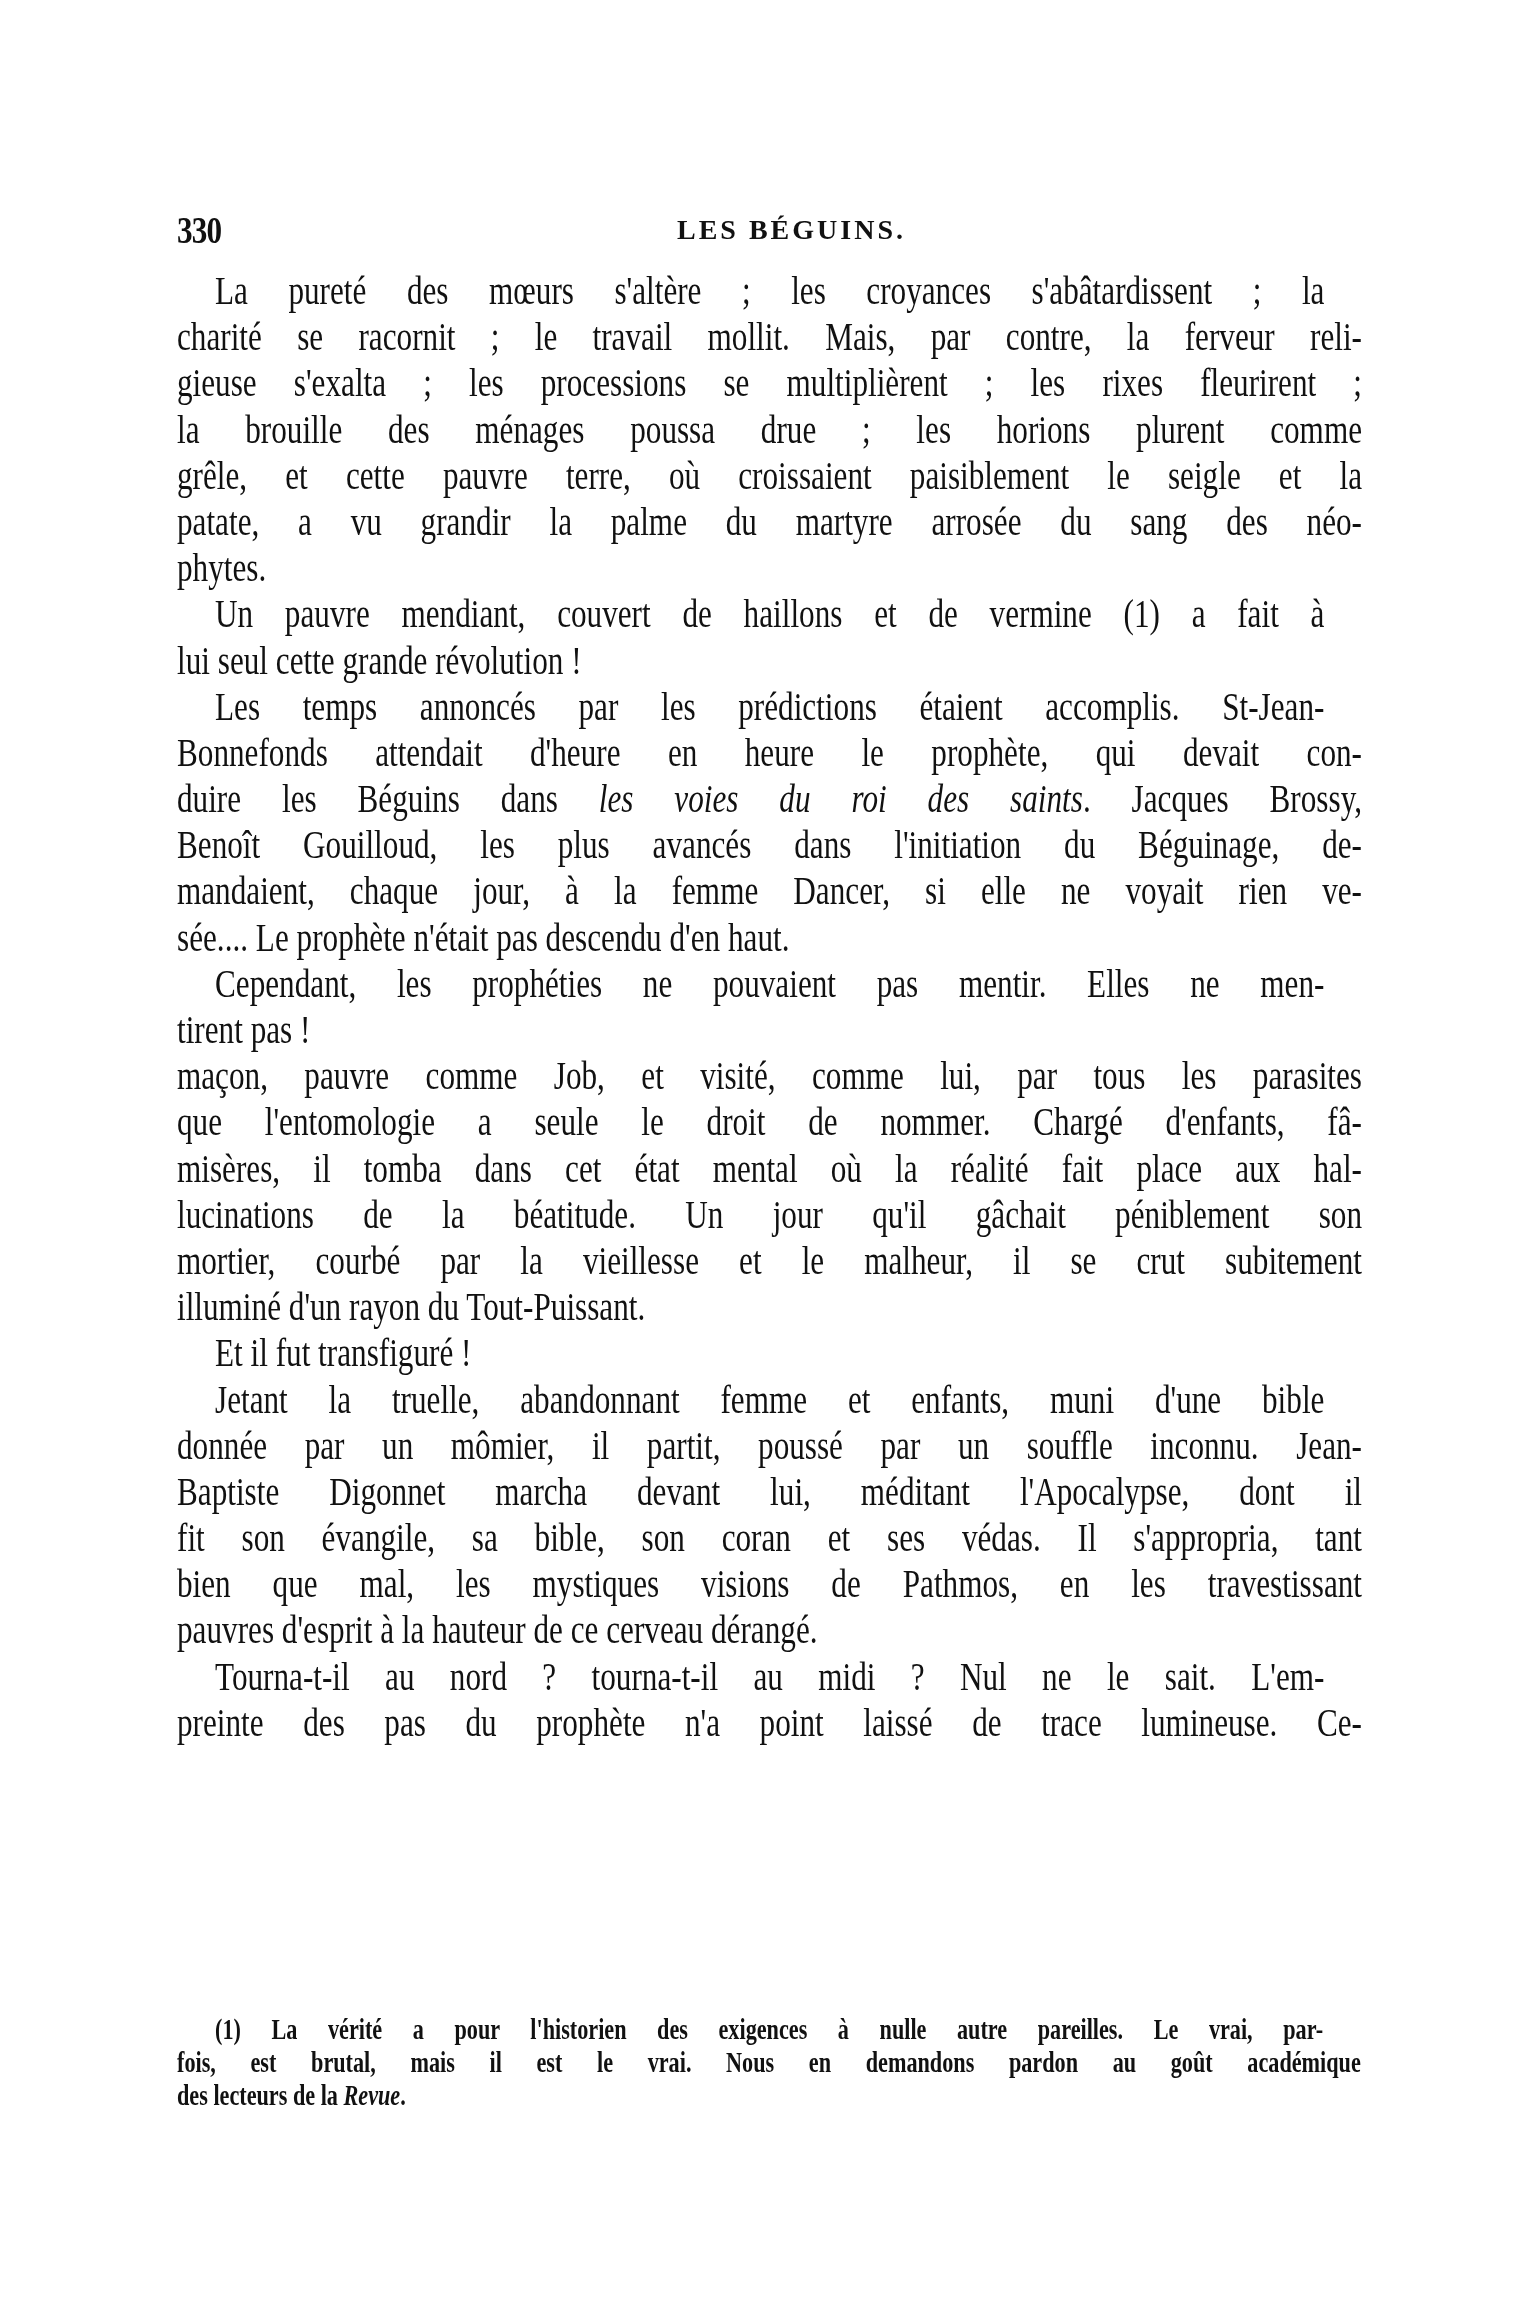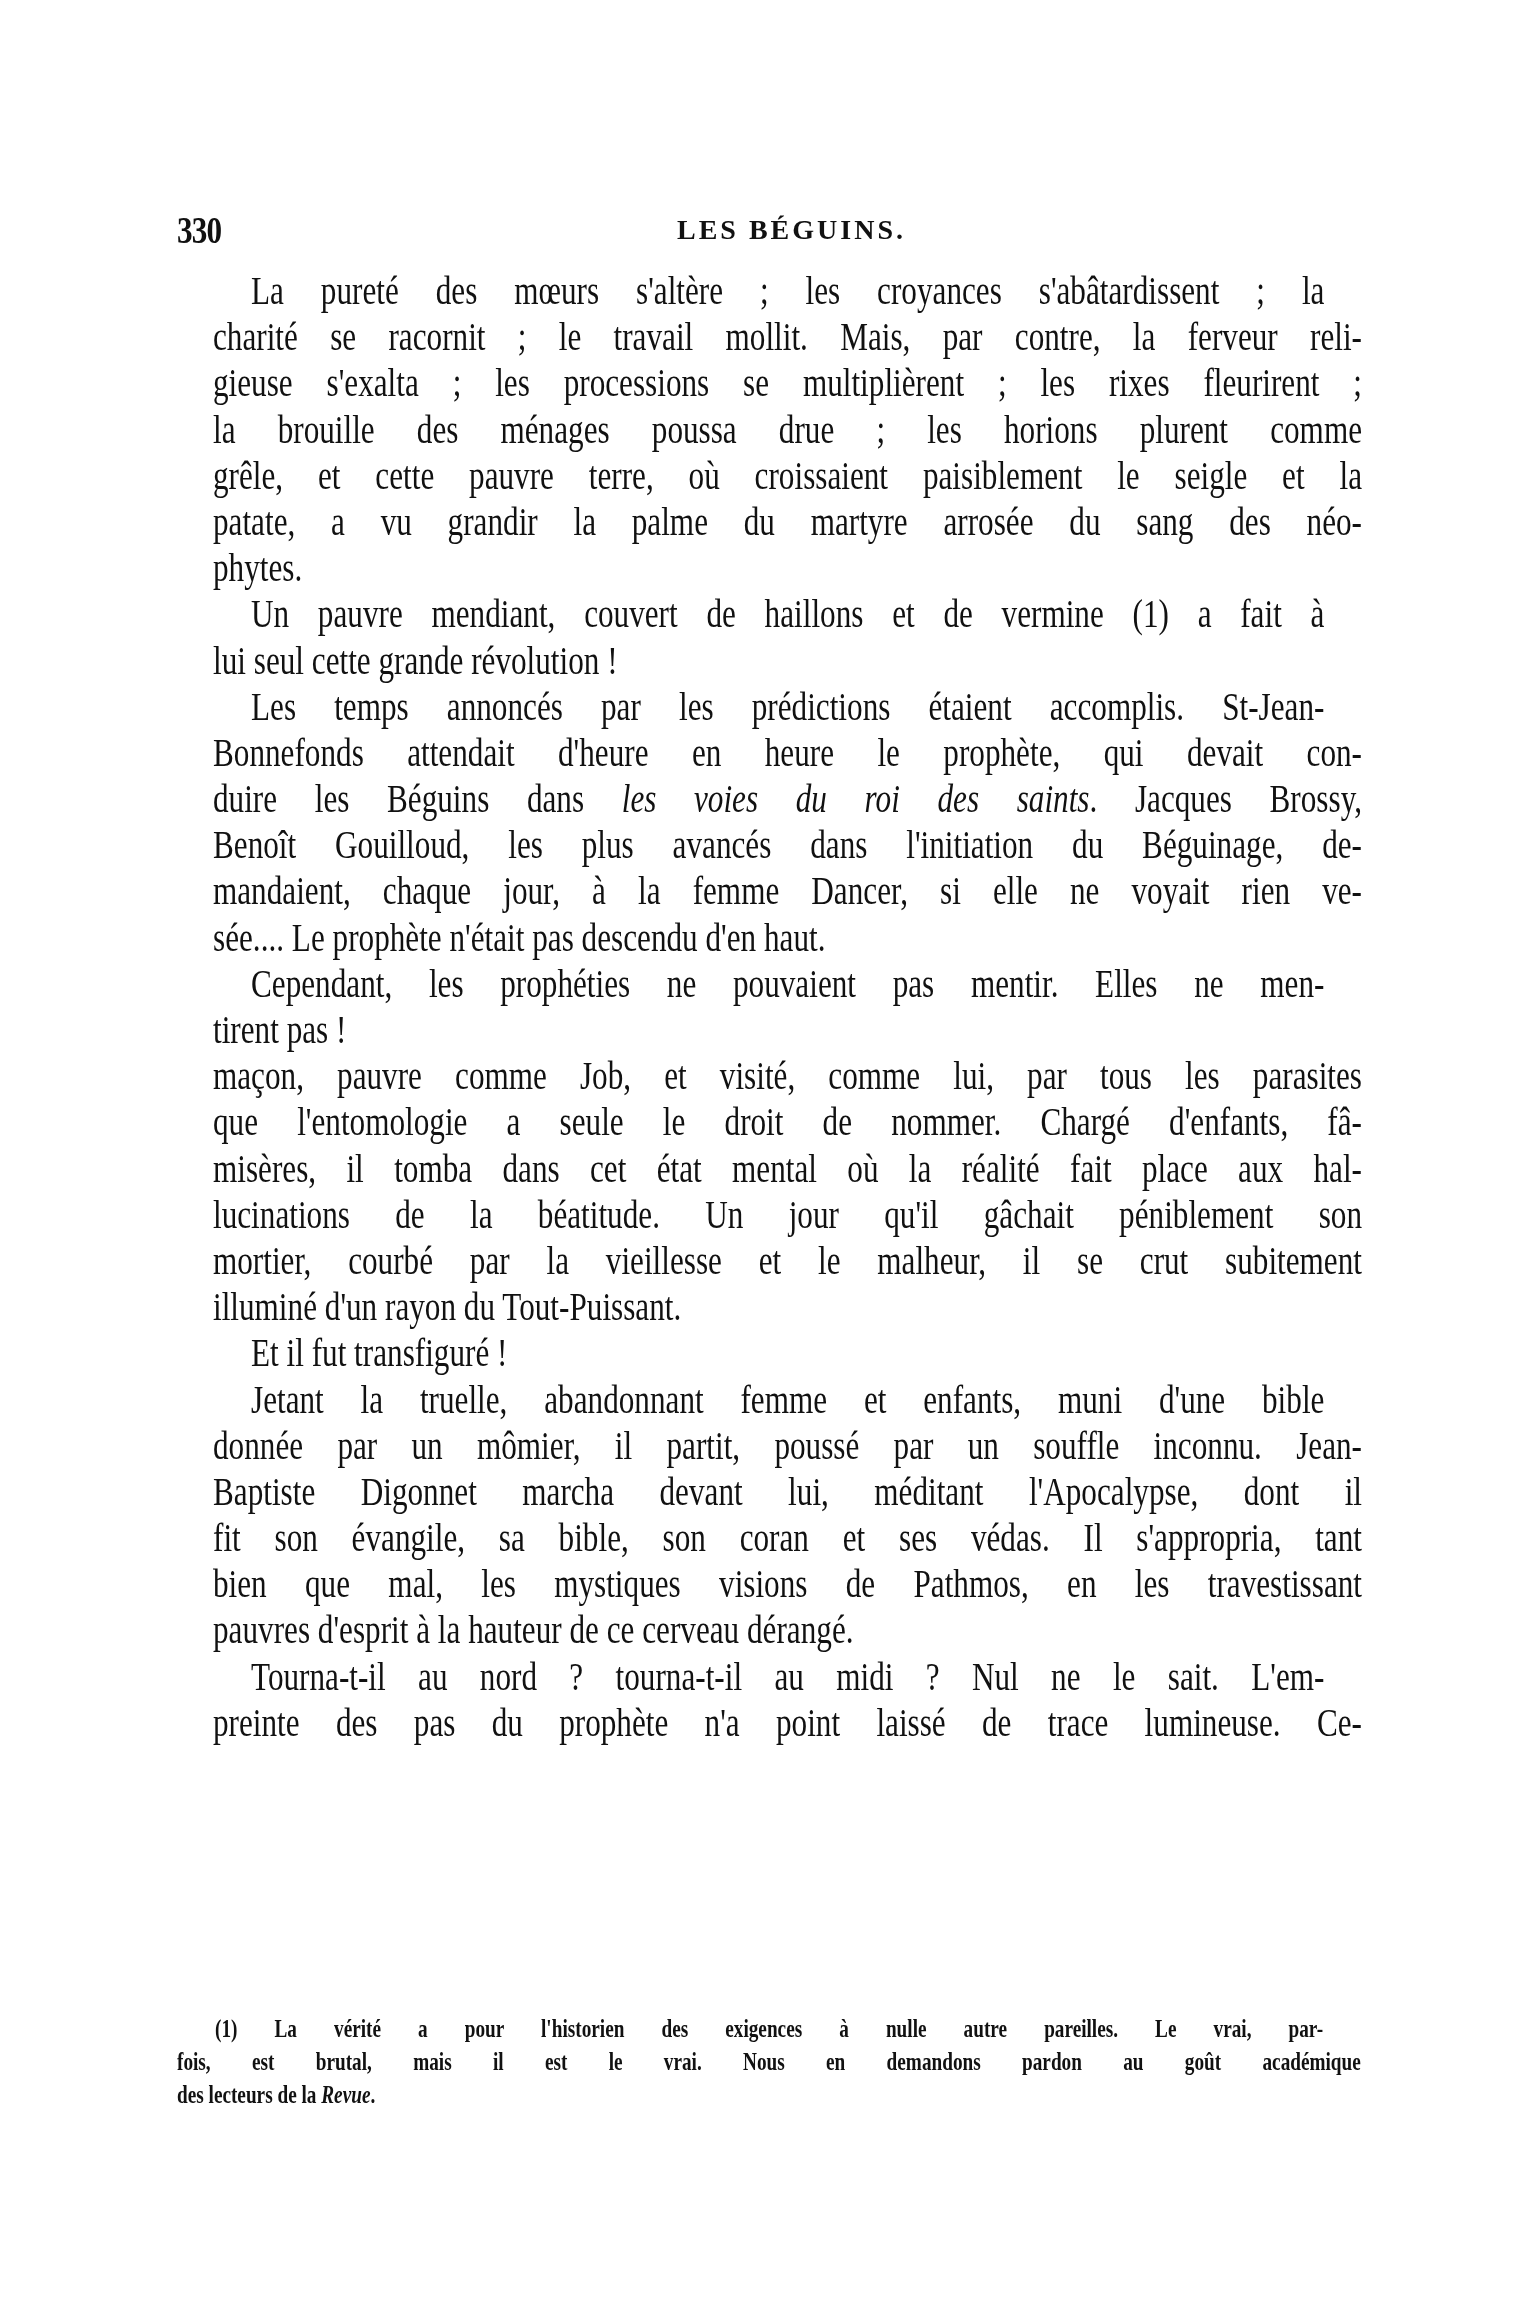--- a/index.html
+++ b/index.html
@@ -7,29 +7,29 @@
          font-family: "Liberation Serif", "DejaVu Serif", serif; color: #111; }
   .page { position: absolute; left: 0; top: 0; width: 1380px; height: 2300px; }
   .running-head { position: absolute; top: 208px; left: 177px; width: 1185px; height: 40px; }
   .page-number { position: absolute; left: 0; top: 0; font-size: 38px; font-weight: bold;
                  transform: scaleX(0.82); transform-origin: left top; letter-spacing: -1px; }
   .running-title { position: absolute; left: 480px; top: 6px; font-size: 28px; font-weight: bold;
                    letter-spacing: 3px; font-variant: small-caps; margin-left: 20px; }
   .body-text { position: absolute; left: 177px; top: 268px; width: 1185px; }
   .line { display: block; height: 46.2px; line-height: 46.2px; font-size: 39px;
           white-space: nowrap; text-align: justify; text-align-last: justify;
-          transform-origin: left center; margin-left: 36px; }
+          transform-origin: left center; }
   .line.last { text-align-last: left; }
   .line.indent { padding-left: 38px; }
   .line .inner { display: inline-block; transform: scaleX(0.80); transform-origin: left center; width: 125%; text-align: justify; text-align-last: justify; }
   .line.last .inner { text-align-last: left; }
   .line.indent .inner { width: calc(125% - 47px); }
   .ital { font-style: italic; }
   .footnotes { position: absolute; left: 177px; top: 2012px; width: 1185px; }
-  .fn-line { display: block; height: 33px; line-height: 33px; font-size: 26px; font-weight: bold;
+  .fn-line { display: block; height: 33px; line-height: 33px; font-size: 30px; font-weight: bold;
              white-space: nowrap; }
   .fn-line .inner { display: inline-block; transform: scaleX(0.74); transform-origin: left center; width: 135%;
                     text-align: justify; text-align-last: justify; }
   .fn-line.last .inner { text-align-last: left; }
   .fn-line.indent { padding-left: 38px; }
   .fn-line.indent .inner { width: calc(135% - 51px); }
 </style>
 </head>
 <body>
 

